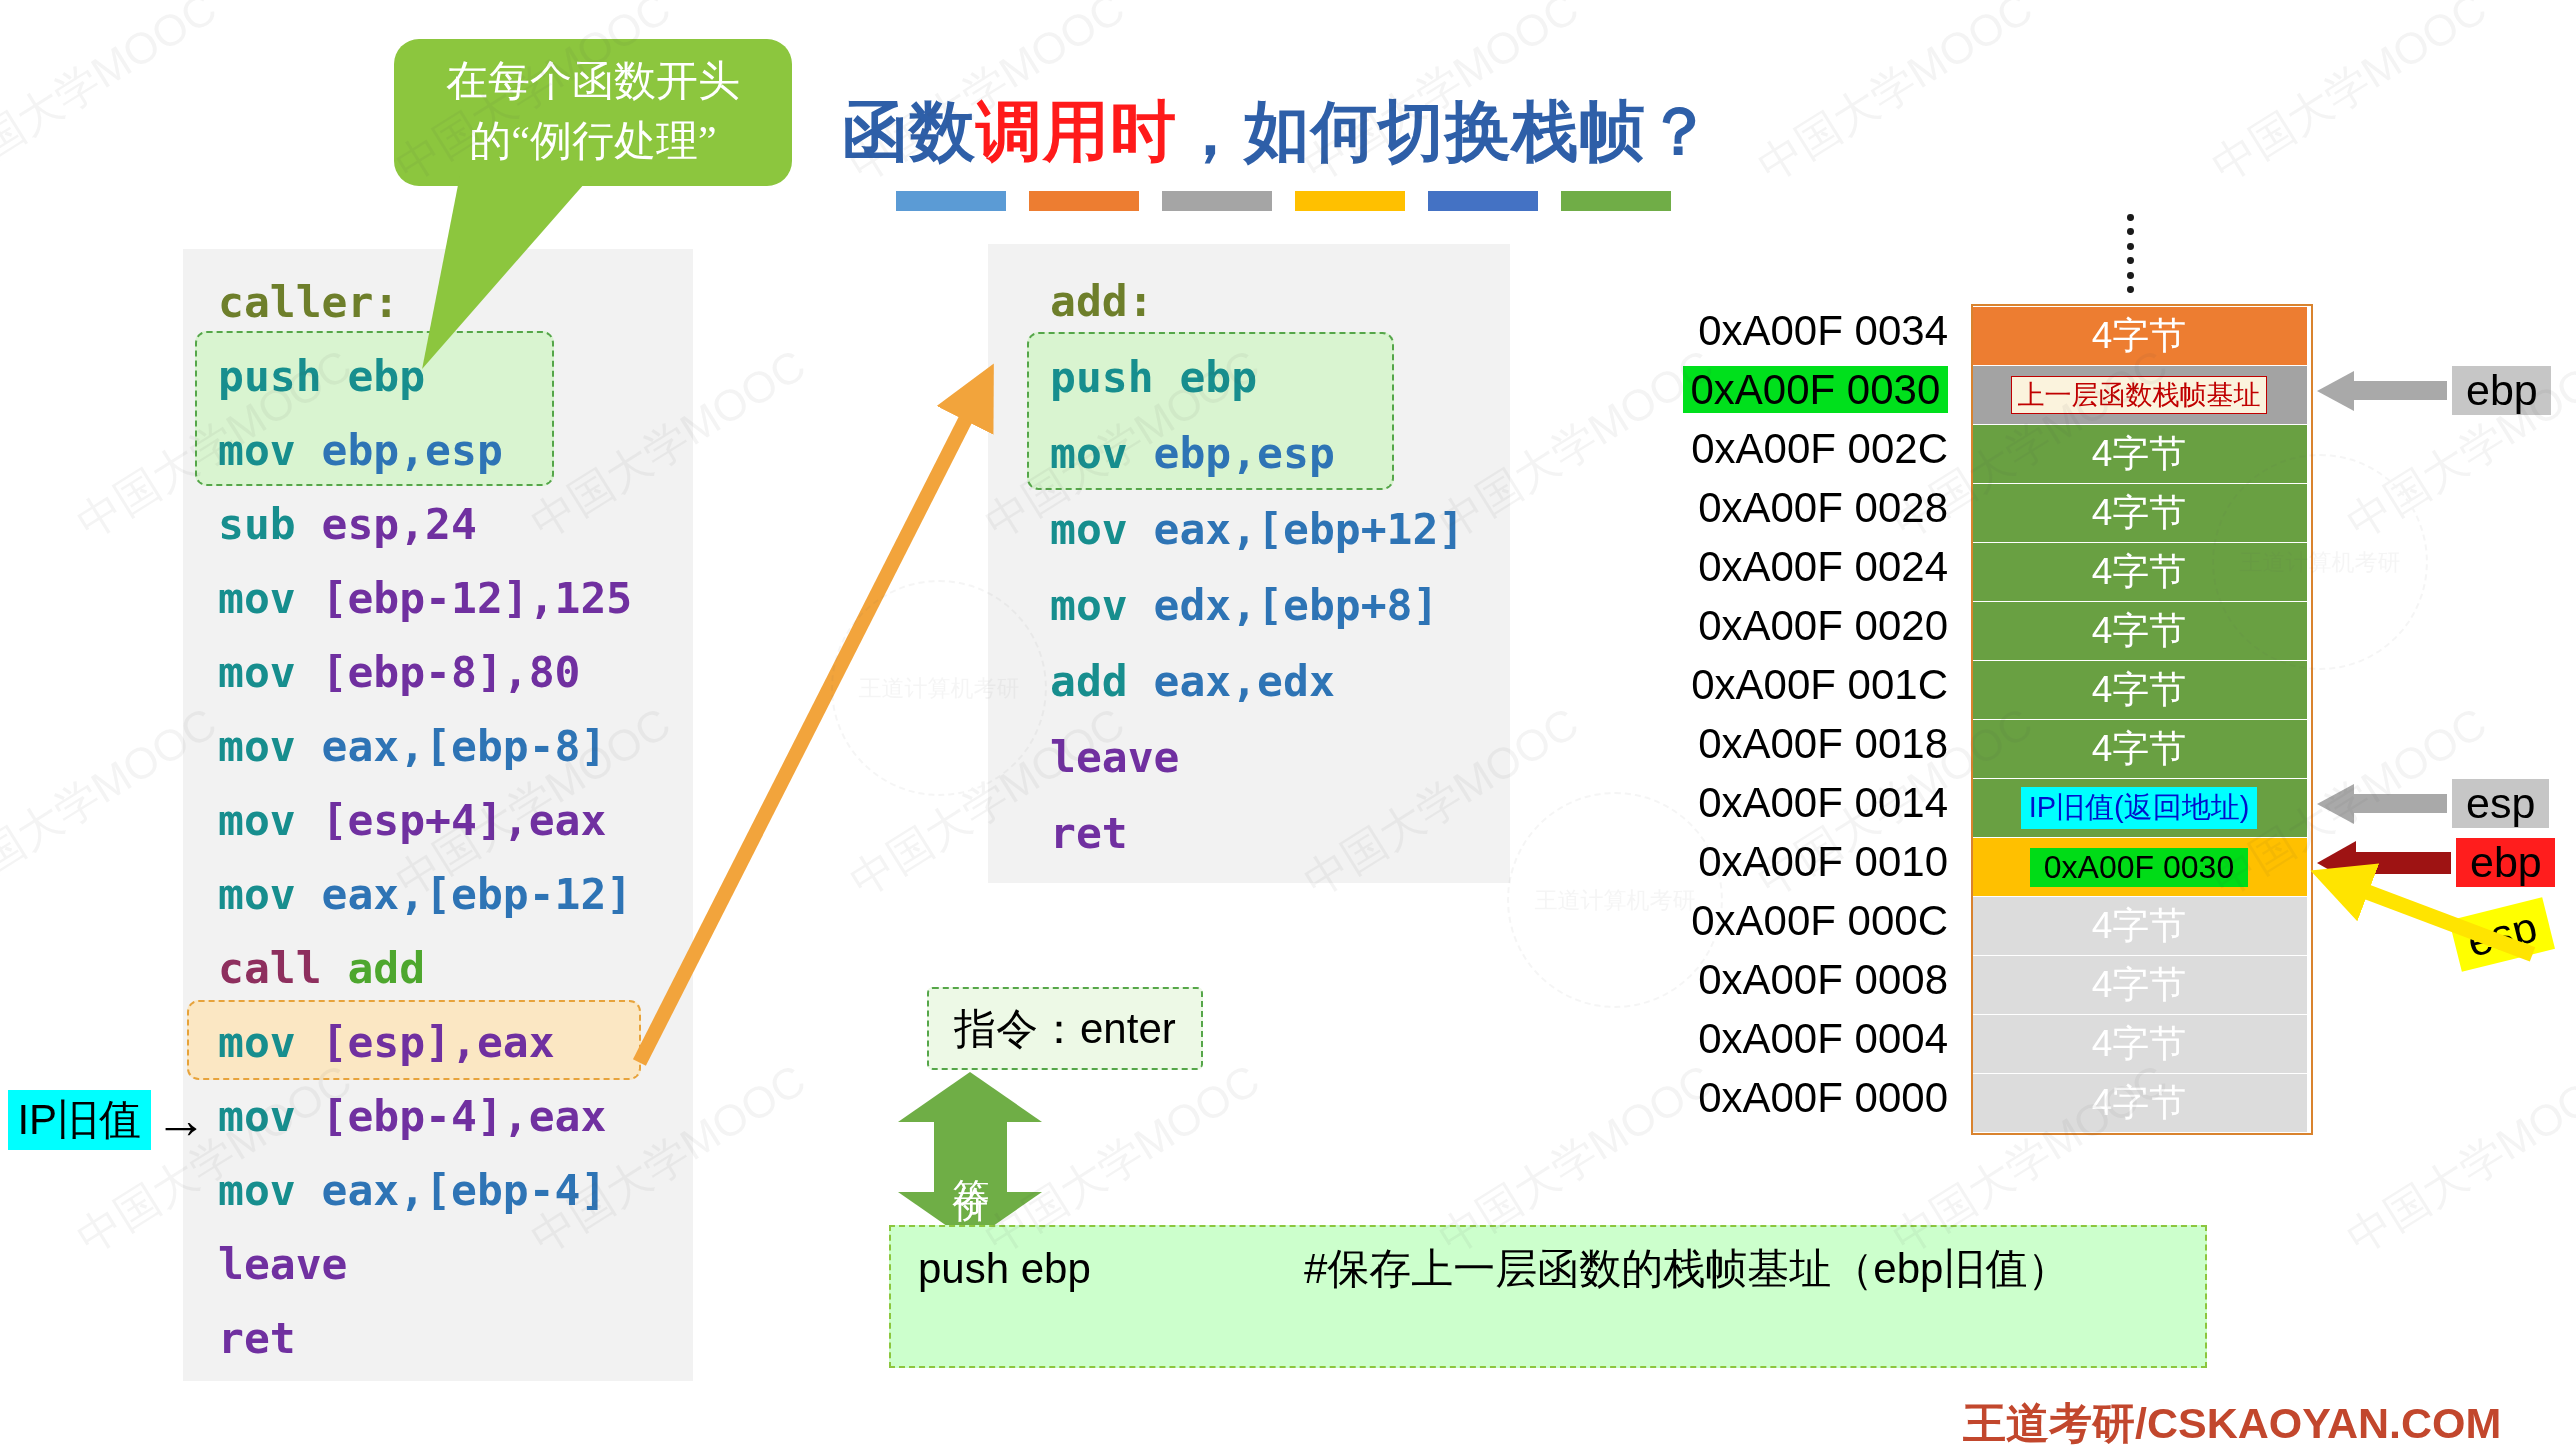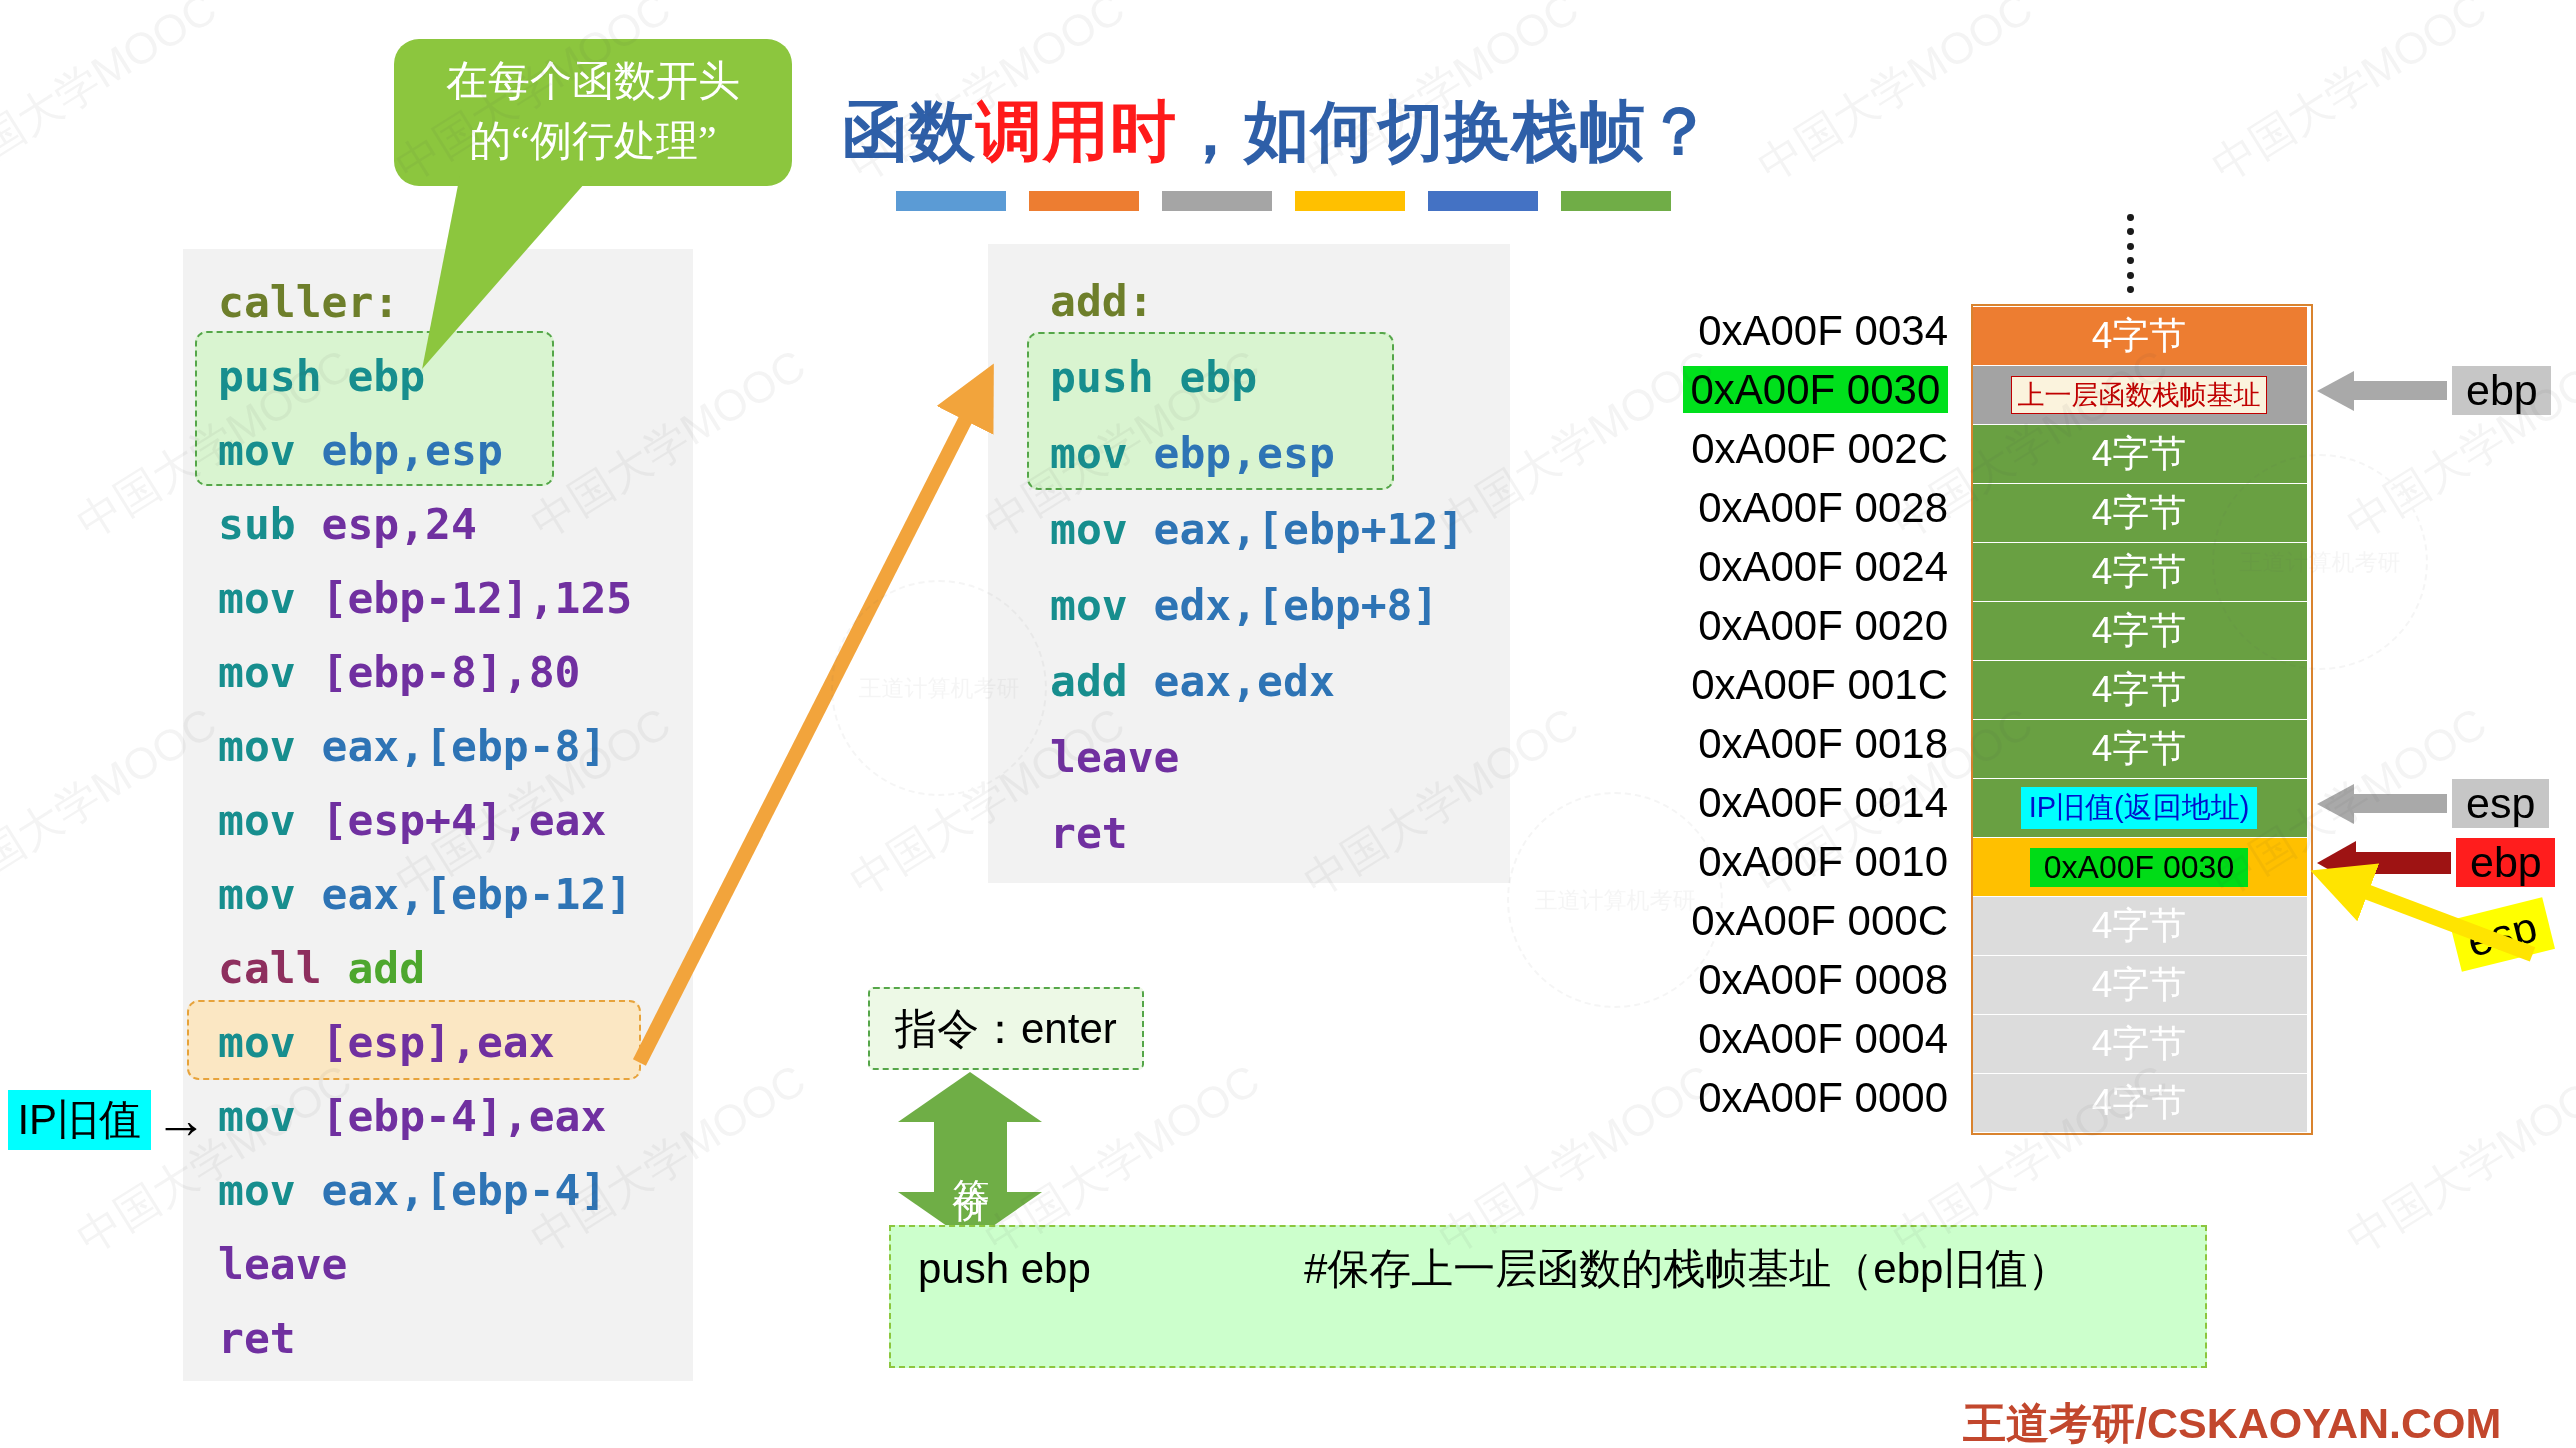--- a/index.html
+++ b/index.html
@@ -70,21 +70,21 @@
   .ba-darkred .ba-body{width:95px;height:22px;background:#9E1313;}
   .ptr-label{font-size:43px;padding:0 13.5px;margin-left:5.8px;}
   .pl-gray{background:#C6C6C6;}
   .pl-red{background:#FF1D1D;}
   .esp-yellow{position:absolute;left:773px;top:601px;background:#FFFF00;font-size:43px;
               padding:1.9px 13.5px;transform:rotate(-14deg);}
   .mem-dots{position:absolute;left:446px;top:-93px;display:flex;flex-direction:column;gap:7.7px;}
   .mem-dots i{width:6.8px;height:6.8px;border-radius:50%;background:#1a1a1a;}
 
   
-  .enter-box{position:absolute;left:868px;top:987px;background:#EDF9E6;border:2.9px dashed #55A649;
+  .enter-box{position:absolute;left:927px;top:987px;background:#EDF9E6;border:2.9px dashed #55A649;
              border-radius:5.8px;font-size:42px;padding:11.6px 25px;z-index:3;}
   .ea{position:absolute;left:898px;top:1072px;width:145px;height:170px;z-index:3;}
   .ea-top{position:absolute;top:0;left:0;width:0;height:0;
           border-left:72px solid transparent;border-right:72px solid transparent;border-bottom:50px solid #6FAE46;}
   .ea-bottom{position:absolute;bottom:0;left:0;width:0;height:0;
           border-left:72px solid transparent;border-right:72px solid transparent;border-top:50px solid #6FAE46;}
   .ea-mid{position:absolute;top:48px;left:36px;width:73px;height:73px;background:#6FAE46;}
   .ea-text{position:absolute;left:50%;top:50%;transform:translate(-50%,-50%);
            writing-mode:vertical-rl;color:#fff;font-size:37px;letter-spacing:7.7px;}
   .eq-box{position:absolute;left:889px;top:1225px;width:1318px;height:143px;background:#CCFFCC;

